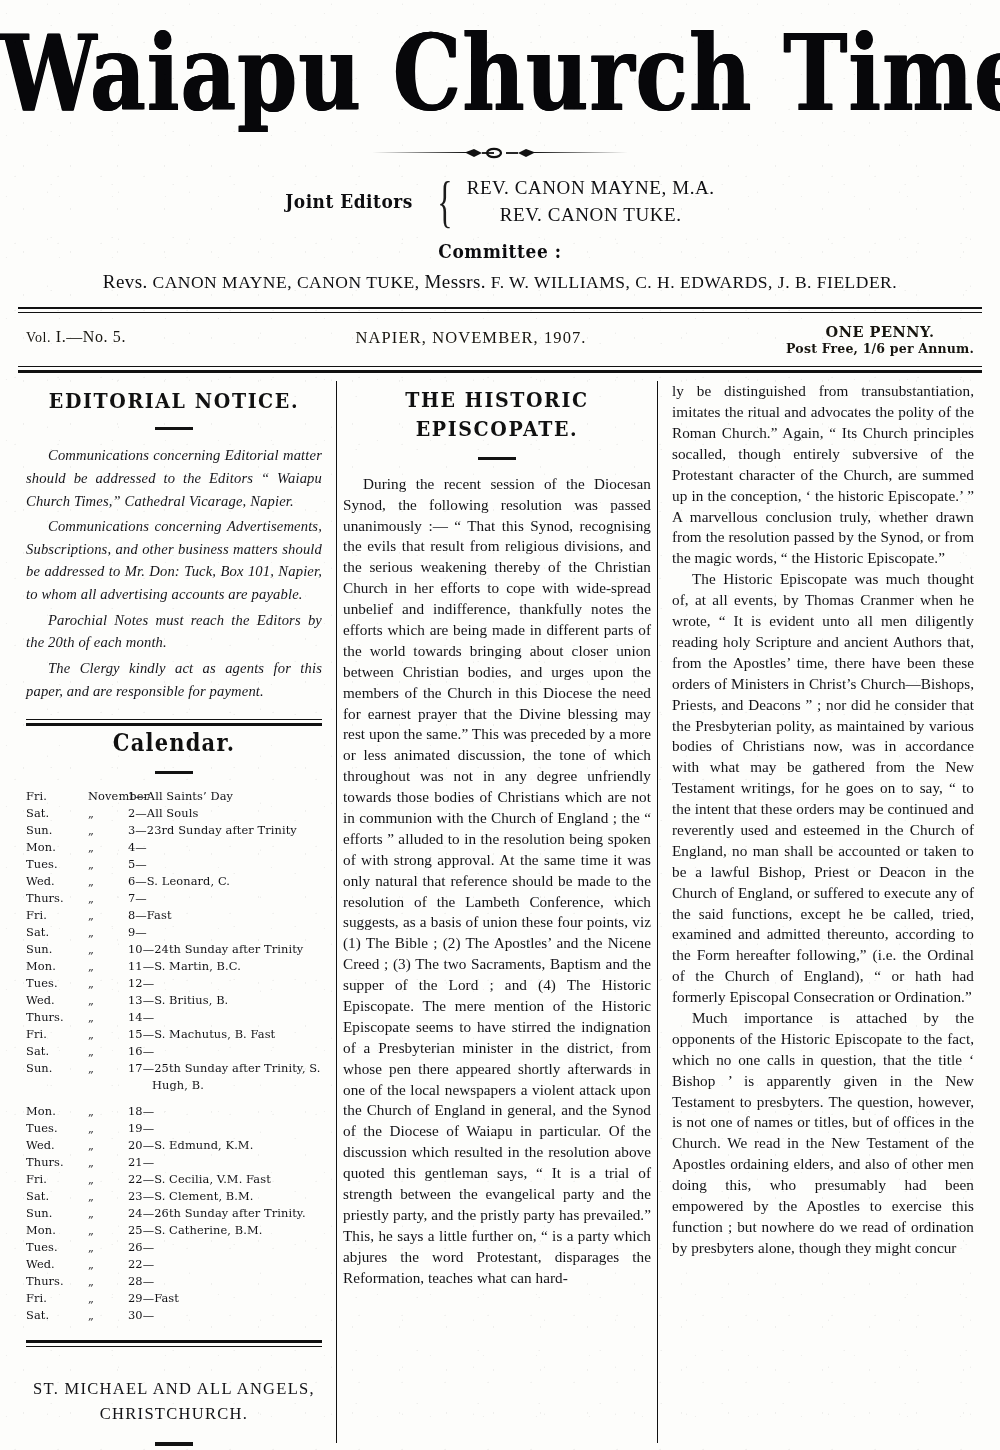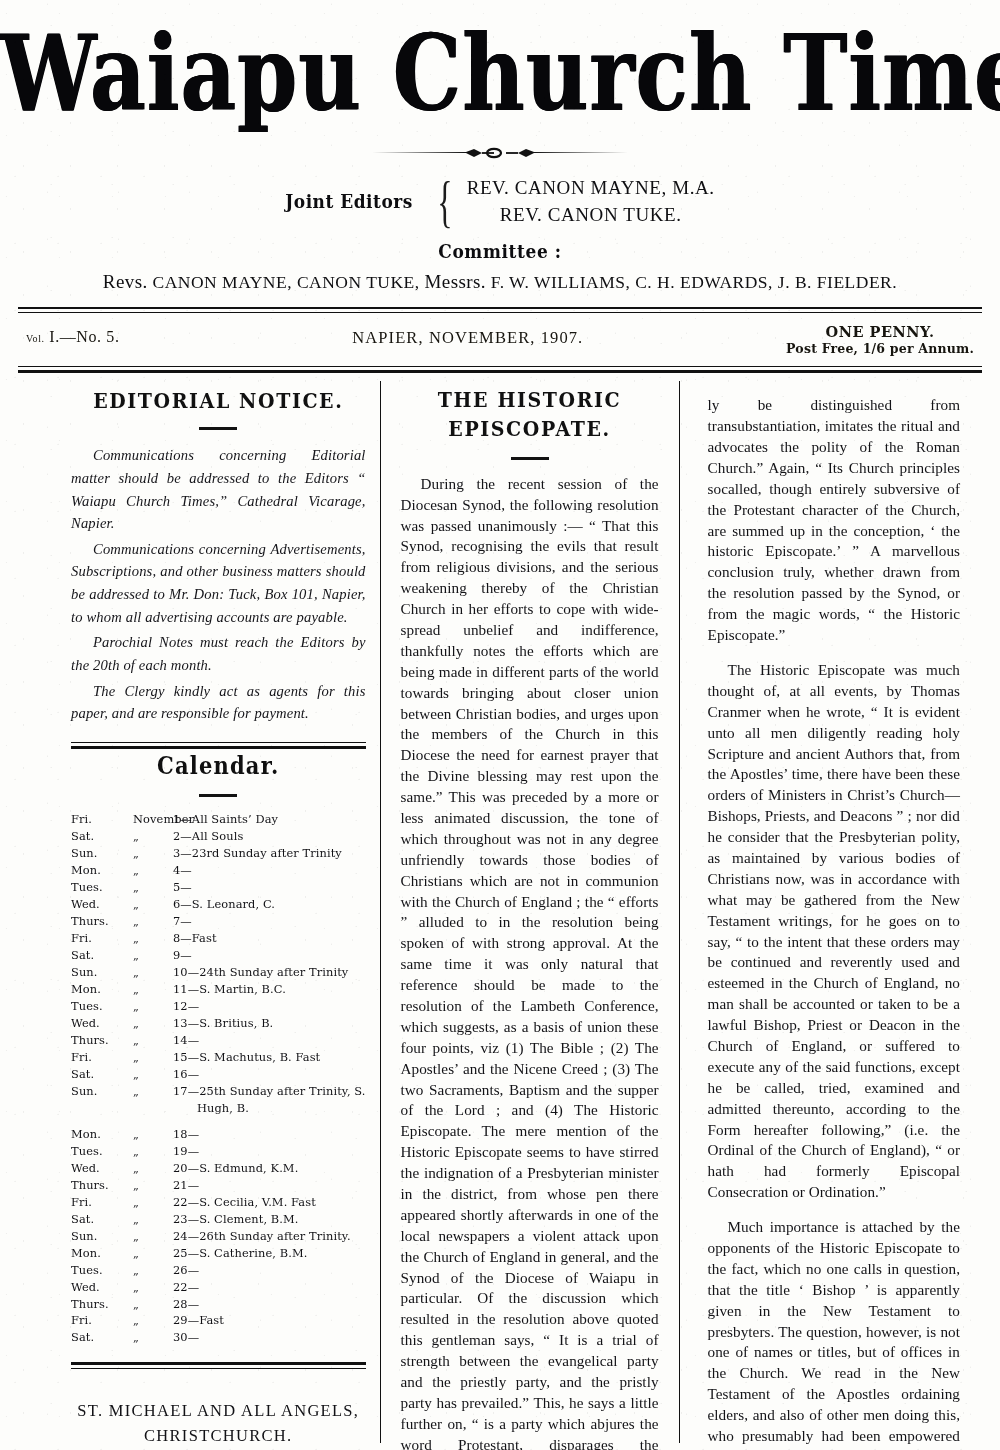--- a/index.html
+++ b/index.html
@@ -129,21 +129,21 @@
     align-items: flex-start;
     justify-content: space-between;
     padding: 9px 26px 8px 26px;
   }
   .dateline-vol {
     font-size: 16px;
     letter-spacing: 0.6px;
     flex: 0 0 auto;
     padding-top: 6px;
   }
-  .dateline-vol .sc { font-size: 10px; }
+  .dateline-vol .sc { font-size: 14px; }
   .dateline-center {
     flex: 1 1 auto;
     text-align: center;
     font-size: 16.5px;
     letter-spacing: 1.1px;
     padding-top: 6px;
     padding-left: 30px;
   }
   .dateline-price {
     flex: 0 0 auto;
@@ -166,21 +166,21 @@
   
   .columns {
     display: flex;
     padding: 0 18px;
     margin-top: 8px;
     height: 1062px;
   }
   .col {
     box-sizing: border-box;
   }
-  .col-left  { width: 318px; padding: 0 14px 0 8px; margin-left: 45px; }
+  .col-left  { width: 318px; padding: 0 14px 0 8px; }
   .col-mid   { width: 322px; padding: 0 6px; border-left: 1px solid #111; border-right: 1px solid #111;}
   .col-right { width: 324px; padding: 0 8px 0 14px; }
 
   .sec-head {
     text-align: center;
     font-family: "DejaVu Serif", serif;
     font-weight: bold;
     font-size: 19px;
     letter-spacing: 1.6px;
     margin: 8px 0 0 0;
@@ -241,21 +241,21 @@
     margin-top: 4px;
     color: #121216;
   }
 
   .body-p {
     font-family: "Liberation Serif", serif;
     font-size: 15.2px;
     line-height: 1.375;
     text-align: justify;
     text-indent: 20px;
-    margin: 14px;
+    margin: 0;
     letter-spacing: 0.05px;
     color: #131317;
     -webkit-hyphens: none;
     hyphens: none;
   }
   .body-p + .body-p { margin-top: 0px; }
 
   
   .grain {
     position: absolute;

